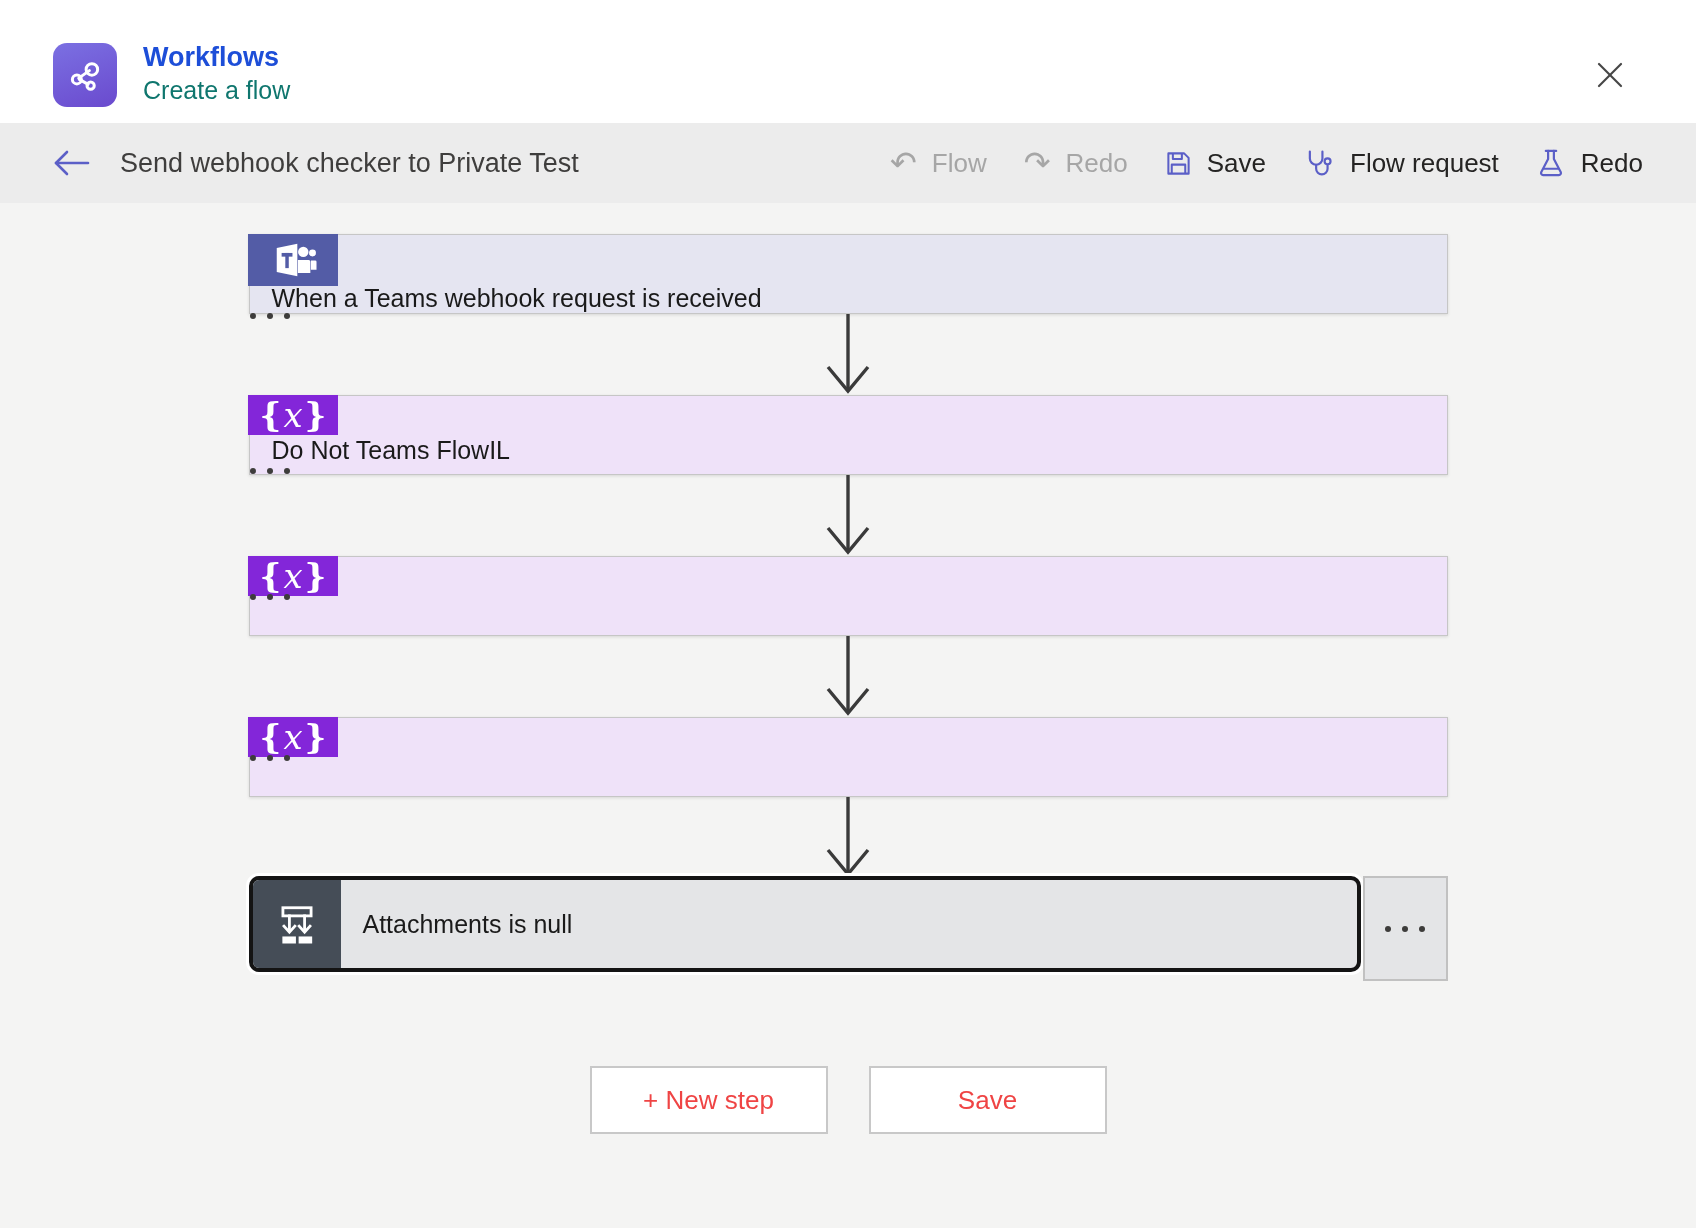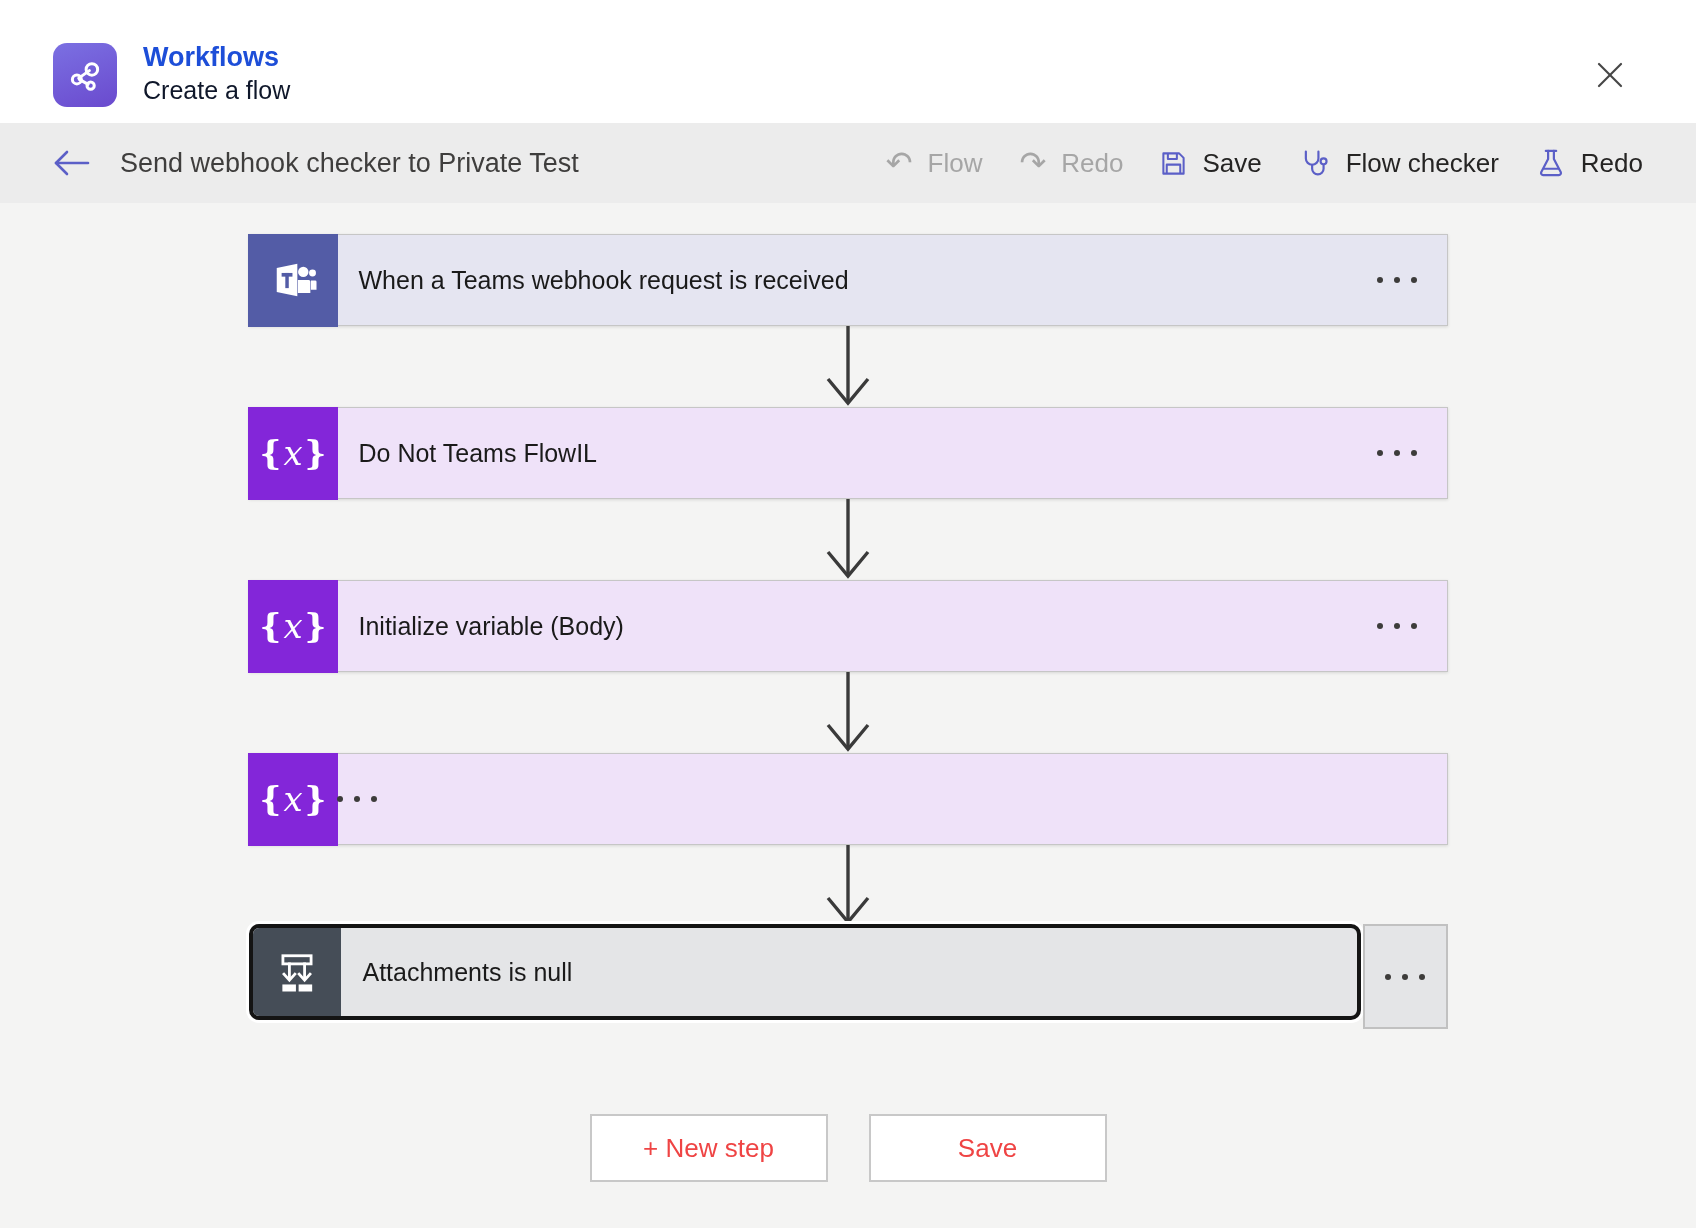--- a/index.html
+++ b/index.html
@@ -9,21 +9,21 @@
   
   .header {
     position:relative; height:123px; background:#ffffff;
   }
   .app-icon {
     position:absolute; left:53px; top:43px; width:64px; height:64px;
     border-radius:14px; background:linear-gradient(160deg,#7b70e2 0%,#6a4ace 100%);
     display:flex; align-items:center; justify-content:center;
   }
   .app-title { position:absolute; left:143px; top:42px; font-size:27px; font-weight:bold; color:#1d4ed8; }
-  .app-subtitle { position:absolute; left:143px; top:76px; font-size:25px; color:#0f172a; }
+  .app-subtitle { position:absolute; left:143px; top:76px; font-size:25px; color:#0f766e; }
   .close-btn {
     position:absolute; left:1586px; top:51px; width:48px; height:48px;
     display:flex; align-items:center; justify-content:center; cursor:pointer;
   }
 
   
   .toolbar {
     position:relative; height:80px; background:#ececec;
     display:flex; align-items:center;
   }
@@ -38,23 +38,24 @@
   .tb-item { display:flex; align-items:center; gap:15px; font-size:26px; color:#252423; cursor:pointer; white-space:nowrap; }
   .tb-item.disabled { color:#a6a6a6; cursor:default; }
   .tb-icon { display:flex; align-items:center; }
   .undo-glyph,.redo-glyph { font-size:32px; line-height:1; color:#a6a6a6; font-family:"DejaVu Sans", sans-serif; }
 
   
   .canvas { position:relative; height:1025px; background:#f4f4f3; padding-top:31px; }
   .flow-col { width:1199px; margin:0 auto; }
 
   .step-row {
-    height:92px; display:flex; align-items:stretch; background:#fff;
+    height:80px; display:flex; align-items:stretch; background:#fff;
     border:1.5px solid #c6c6c6; box-shadow:0 1px 3px rgba(0,0,0,.12);
     cursor:pointer;
+    flex-direction:column;
   }
   .step-row.teams { background:#e5e5f1; }
   .step-row.variable { background:#efe2f9; }
   .step-icon {
     width:90px; flex:none; display:flex; align-items:center; justify-content:center;
     margin:-1.5px; 
   }
   .step-icon.teams-bg { background:#535ca6; }
   .step-icon.variable-bg { background:#8326d9; }
   .step-icon.condition-bg { background:#454d57; }
@@ -155,21 +156,21 @@
     <div class="tb-item">
       <span class="tb-icon">
         <svg width="32" height="32" viewBox="0 0 28 28">
           <g stroke="#5b5fc7" stroke-width="1.9" fill="none" stroke-linecap="round">
             <path d="M6 4 v6 a5.5 5.5 0 0 0 11 0 V4"></path>
             <path d="M11.5 15.5 v3.5 a5 5 0 0 0 10 0 v-3.2"></path>
             <circle cx="21.5" cy="12.5" r="2.6"></circle>
           </g>
         </svg>
       </span>
-      <span>Flow checker</span>
+      <span>Flow request</span>
     </div>
     <div class="tb-item">
       <span class="tb-icon">
         <svg width="30" height="30" viewBox="0 0 26 26">
           <g stroke="#5b5fc7" stroke-width="1.9" fill="none" stroke-linecap="round" stroke-linejoin="round">
             <line x1="8.5" y1="2.5" x2="17.5" y2="2.5"></line>
             <path d="M10.5 2.5 v7 L4.5 21 a1.8 1.8 0 0 0 1.7 2.5 h13.6 a1.8 1.8 0 0 0 1.7-2.5 L15.5 9.5 v-7"></path>
             <line x1="7" y1="18" x2="19" y2="18"></line>
           </g>
         </svg>
@@ -237,21 +238,20 @@
     </div>
 
     <div class="step-row variable">
       <div class="step-icon variable-bg">
         <span class="vx">
             <span class="brace">{</span>
             <span class="x">x</span>
             <span class="brace">}</span>
           </span>
       </div>
-      <div class="step-title">Initialize variable (Body)</div>
       <div class="ellipsis">
         <span class="dot"></span>
           <span class="dot"></span>
           <span class="dot"></span>
       </div>
     </div>
 
     <div class="connector">
       <svg width="60" height="81" viewBox="0 0 60 81">
         <g stroke="#3a3a3a" stroke-width="3.4" fill="none">

